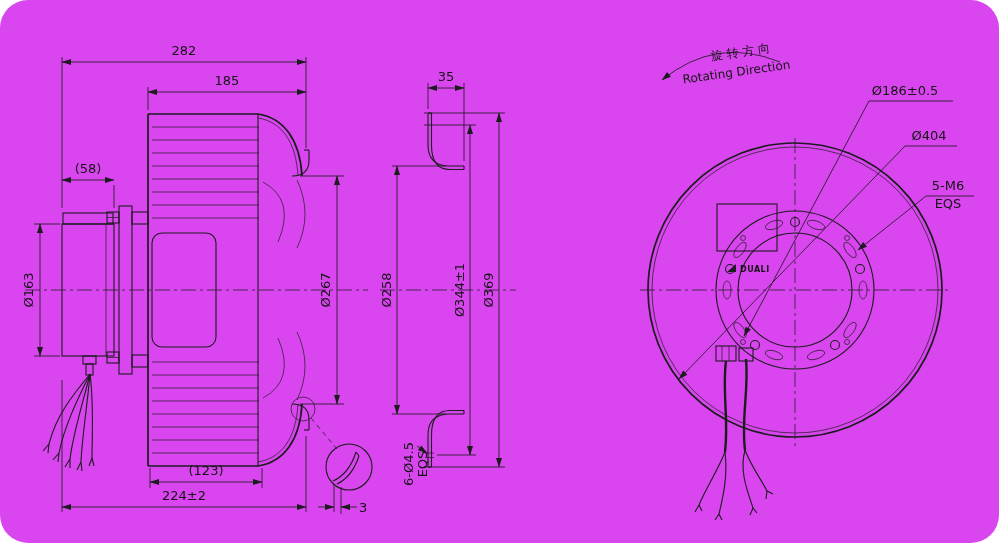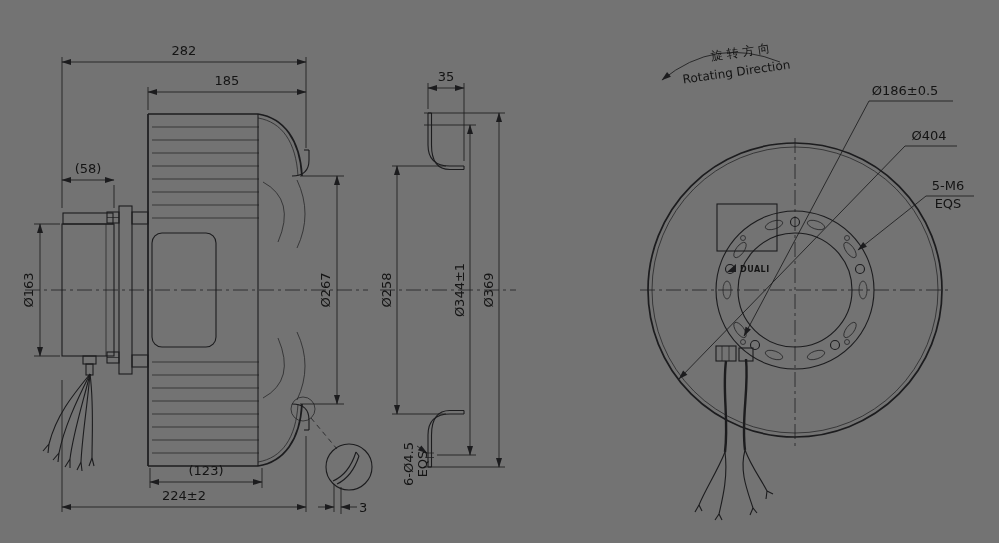--- a/index.html
+++ b/index.html
@@ -1,16 +1,16 @@
 <!DOCTYPE html>
 <html><head>
 <meta charset="utf-8">
 <style>
   html,body{margin:0;padding:0;background:#ffffff;}
-  .page{width:999px;height:543px;position:relative;background:#737373;overflow:hidden;}
+  .page{width:999px;height:543px;position:relative;background:#d946ef;overflow:hidden;border-radius:28px;}
   svg{display:block;}
   .ln{stroke:#1c1c1e;stroke-width:1.1;fill:none;}
   .lnb{stroke:#1c1c1e;stroke-width:1.7;fill:none;}
   .lnt{stroke:#1c1c1e;stroke-width:0.7;fill:none;}
   .dim{stroke:#1c1c1e;stroke-width:0.85;fill:none;}
   .cl{stroke:#1c1c1e;stroke-width:0.75;fill:none;stroke-dasharray:15 4 3 4;}
   .dsh{stroke:#1c1c1e;stroke-width:0.8;fill:none;stroke-dasharray:5 4;}
   .wire{stroke:#1c1c1e;stroke-width:1.1;fill:none;}
   .cable{stroke:#1c1c1e;stroke-width:2.4;fill:none;}
   text{font-family:"DejaVu Sans","Liberation Sans",sans-serif;font-size:13px;fill:#141414;}

